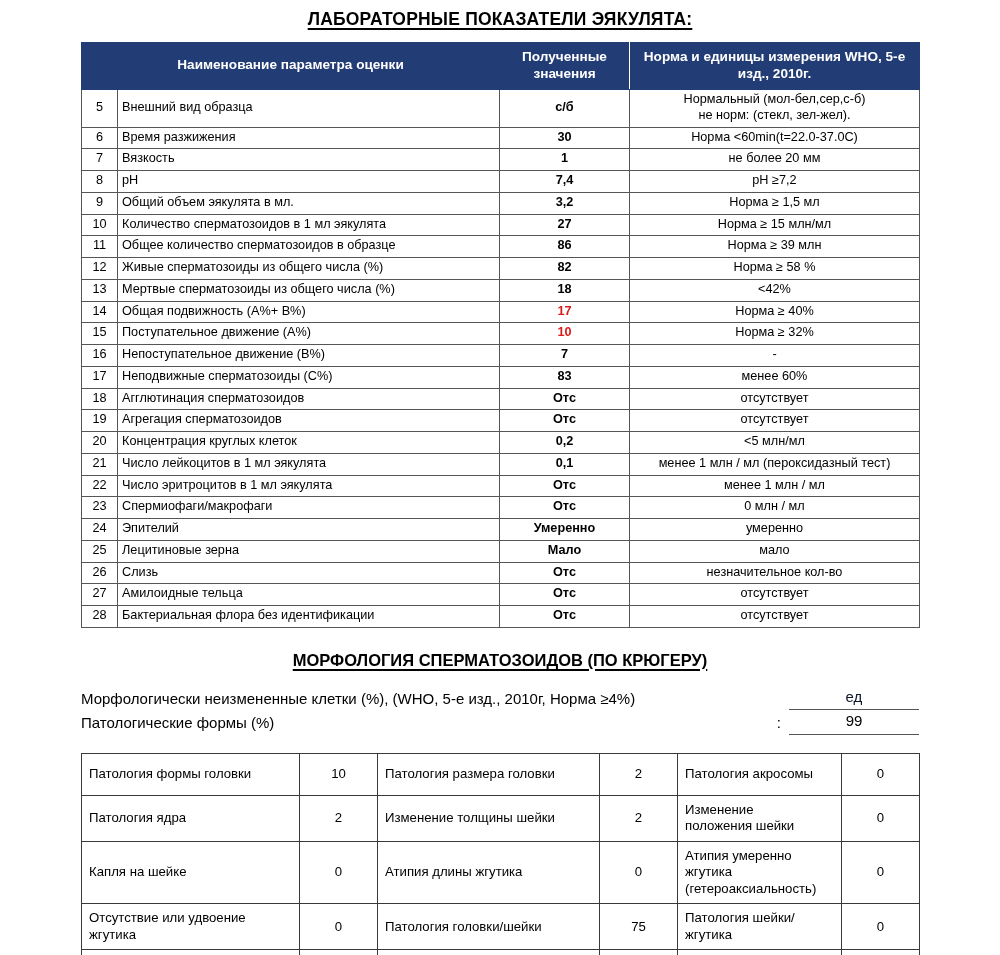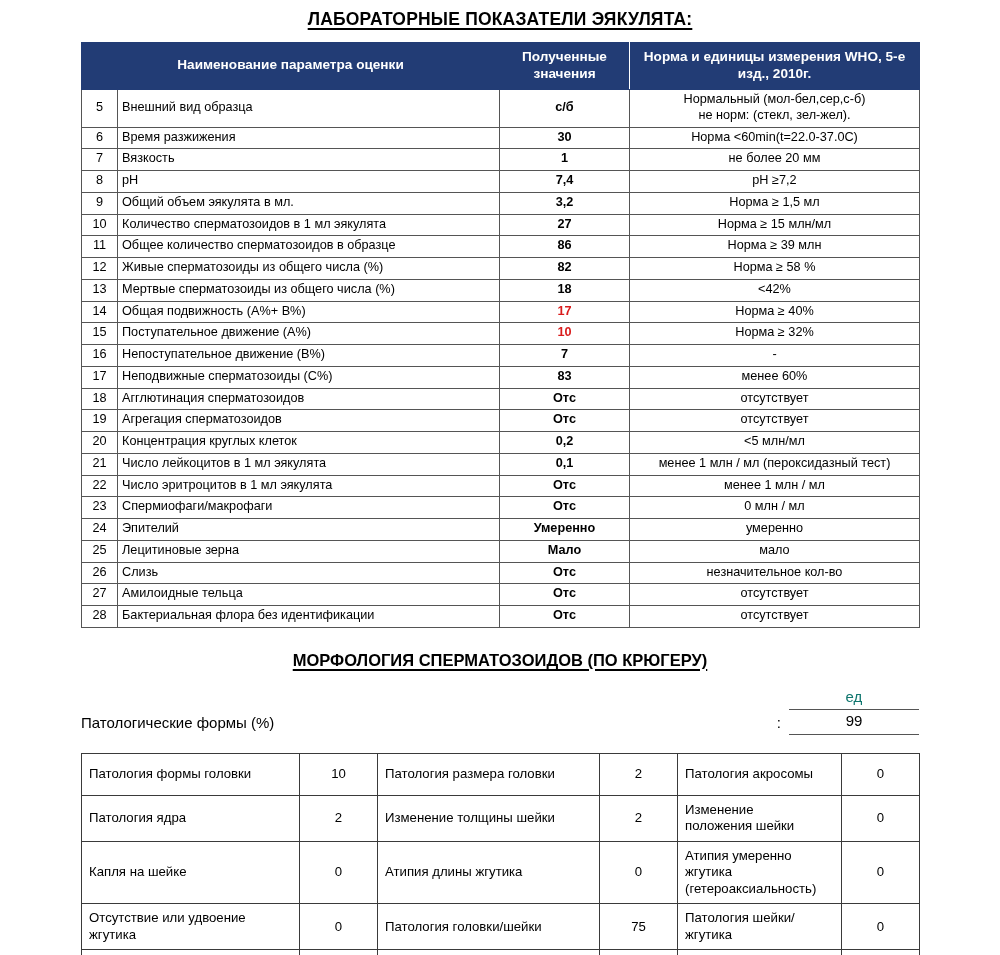--- a/index.html
+++ b/index.html
@@ -115,21 +115,21 @@
   .morph-spacer { flex: 1 1 auto; }
   .morph-colon {
     padding-right: 8px;
   }
   .morph-value {
     width: 130px;
     text-align: center;
     border-bottom: 1.6px solid #555555;
     padding-bottom: 1px;
   }
-  .morph-value.red { color: #0f766e; }
+  .morph-value.red { color: #0f172a; }
 
   
   .morph-wrap {
     width: 838px;
     margin: 18px auto 0 auto;
   }
   table.morph {
     width: 838px;
     border-collapse: collapse;
     table-layout: fixed;
@@ -324,20 +324,21 @@
             <td class="norm">отсутствует</td>
           </tr>
         </tbody>
     </table>
   </div>
 
   <h2 class="section-title"><span class="u">МОРФОЛОГИЯ СПЕРМАТОЗОИДОВ (ПО КРЮГЕРУ)</span></h2>
 
   <div class="morph-lines" id="morph-lines">
       <div class="morph-line">
+        <span class="morph-label">Морфологически неизмененные клетки (%),  (WHO, 5-е изд., 2010г, Норма ≥4%)</span>
         <span class="morph-spacer"></span>
         <span class="morph-colon"></span>
         <span class="morph-value red">ед</span>
       </div>
       <div class="morph-line">
         <span class="morph-label">Патологические формы (%)</span>
         <span class="morph-spacer"></span>
         <span class="morph-colon">:</span>
         <span class="morph-value">99</span>
       </div>

